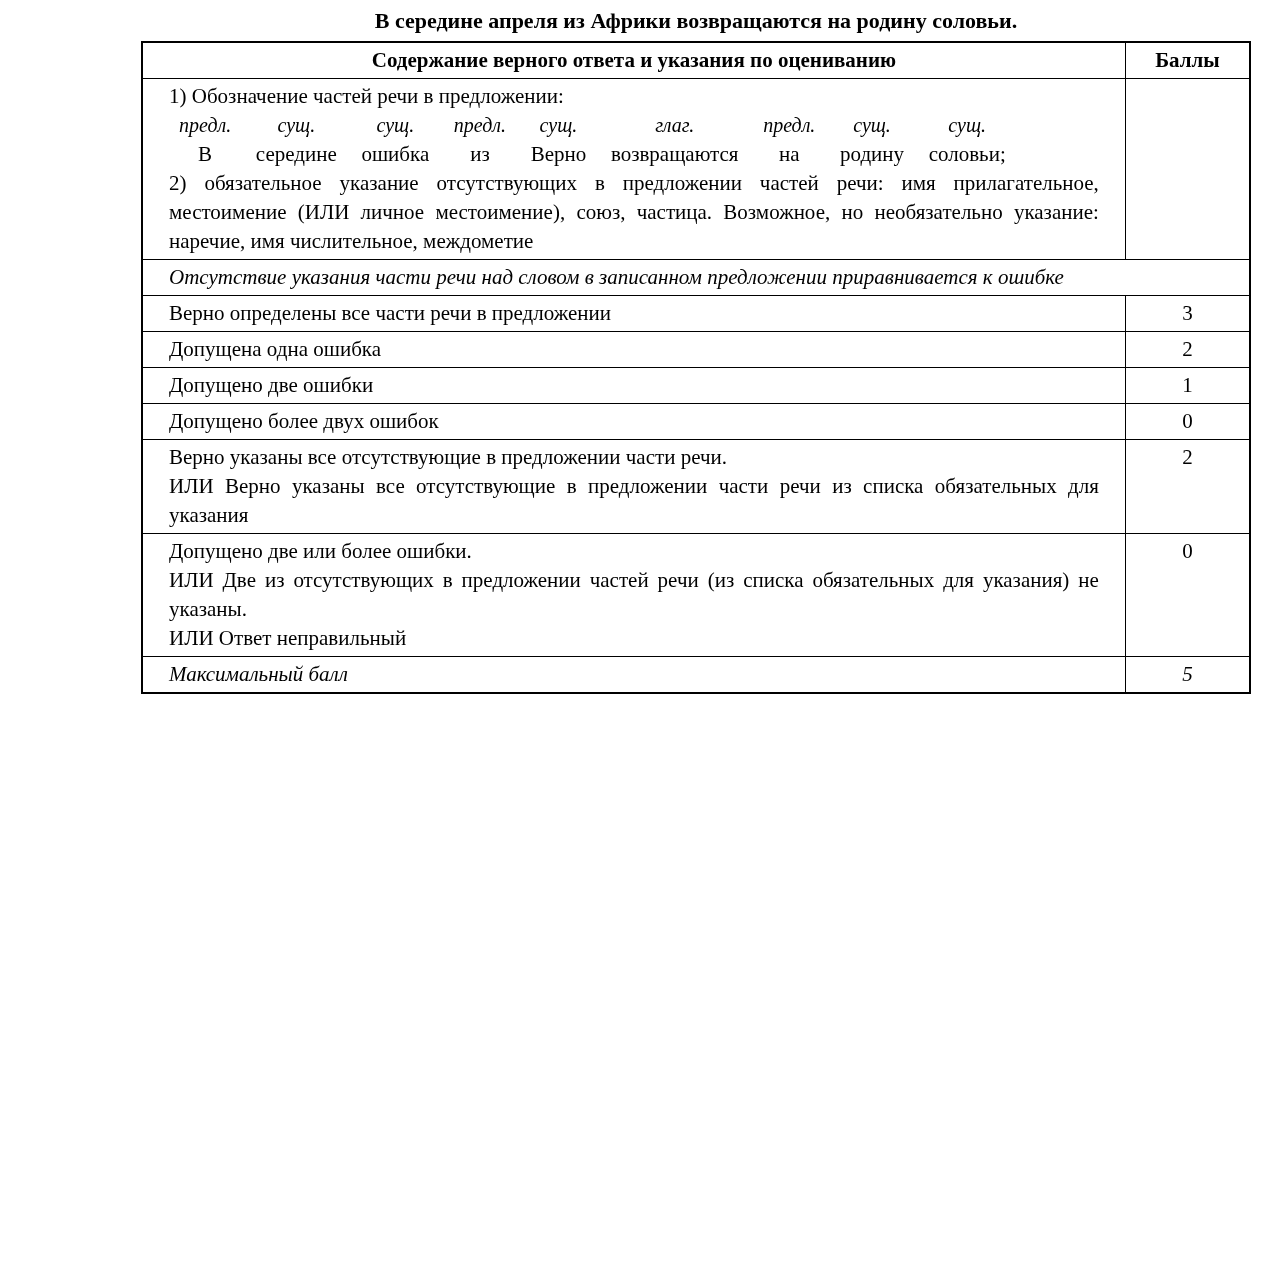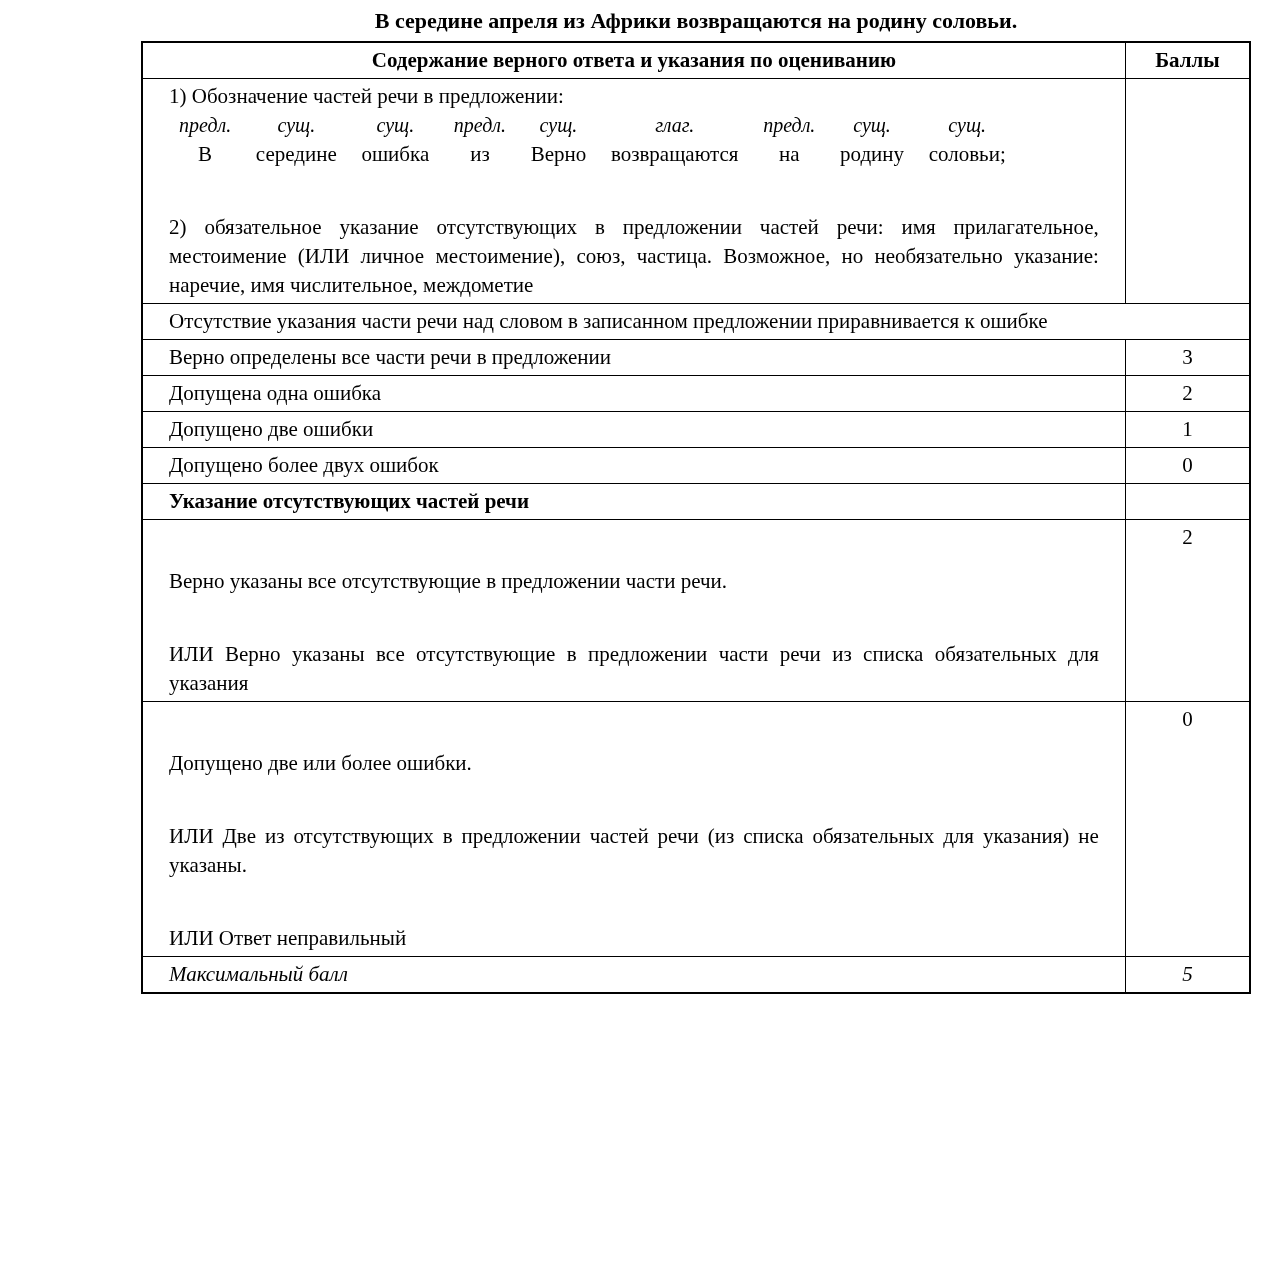--- a/index.html
+++ b/index.html
@@ -39,23 +39,24 @@
     overflow: hidden;
   }
   th.head-content { text-align: center; font-weight: bold; }
   th.head-points  { text-align: center; font-weight: bold; padding: 3px 4px; }
   td.points {
     text-align: center;
     padding: 3px 4px;
   }
   td.section { font-weight: bold; }
   td.note {
+    font-style: italic;
     text-align: justify;
   }
-  .para { text-align: justify; margin-top: 44px; }
+  .para { text-align: justify; }
   .annot {
     display: flex;
     justify-content: space-between;
     width: 90%;
   }
   .annot .wcol {
     display: flex;
     flex-direction: column;
     align-items: center;
     margin-left: 10px;
@@ -150,24 +151,20 @@
     </tr>
     <tr>
       <td>Допущено две ошибки</td>
       <td class="points">1</td>
     </tr>
     <tr>
       <td>Допущено более двух ошибок</td>
       <td class="points">0</td>
     </tr>
 
-    <tr>
-      <td class="section">Указание отсутствующих частей речи</td>
-      <td class="points"></td>
-    </tr>
 
     <tr>
       <td>
         <div class="para">Верно указаны все отсутствующие в предложении части речи.</div>
         <div class="para">ИЛИ Верно указаны все отсутствующие в предложении части речи из списка обязательных для указания</div>
       </td>
       <td class="points">2</td>
     </tr>
 
 

